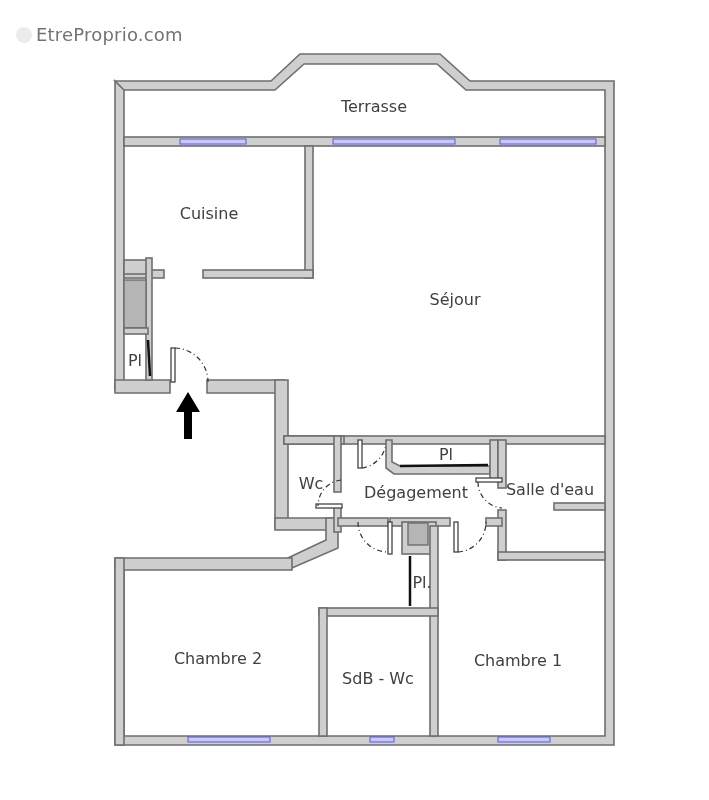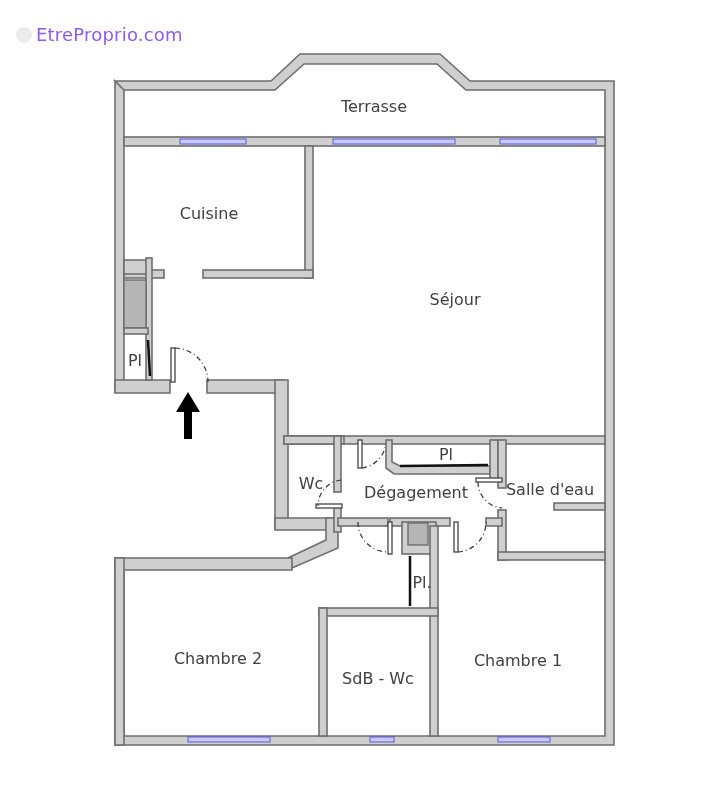--- a/index.html
+++ b/index.html
@@ -1,17 +1,17 @@
 <!DOCTYPE html>
 <html><head>
   <meta charset="utf-8">
   <style>
     html, body { margin: 0; padding: 0; background: #ffffff; }
     body { width: 709px; height: 800px; position: relative; overflow: hidden; font-family: "Liberation Sans", "DejaVu Sans", sans-serif; }
-    #watermark { position: absolute; left: 16px; top: 24px; font-size: 18px; color: #8b5cf6; letter-spacing: 0.2px; font-family: "DejaVu Sans", sans-serif; }
+    #watermark { position: absolute; left: 16px; top: 24px; font-size: 18px; color: #737373; letter-spacing: 0.2px; font-family: "DejaVu Sans", sans-serif; }
     #watermark .c { display: inline-block; width: 16px; height: 16px; border-radius: 50%; background: #ececec; vertical-align: -2px; margin-right: 4px; }
     svg { position: absolute; left: 0; top: 0; }
     .wall { fill: #cfcfcf; stroke: #6e6e6e; stroke-width: 1.6; stroke-linejoin: miter; }
     .window { fill: #c8c8ff; stroke: #5a5ad0; stroke-width: 1; }
     .door-leaf { fill: #ffffff; stroke: #444; stroke-width: 1.3; }
     .door-arc { fill: none; stroke: #333; stroke-width: 1.2; stroke-dasharray: 5 3 1 3; }
     .closet { fill: none; stroke: #111; stroke-width: 2.5; }
     .duct { fill: #b5b5b5; stroke: #6e6e6e; stroke-width: 1.4; }
     .label { fill: #404040; font-family: "DejaVu Sans", sans-serif; font-size: 16px; text-anchor: middle; }
     .arrow { fill: #000; }

